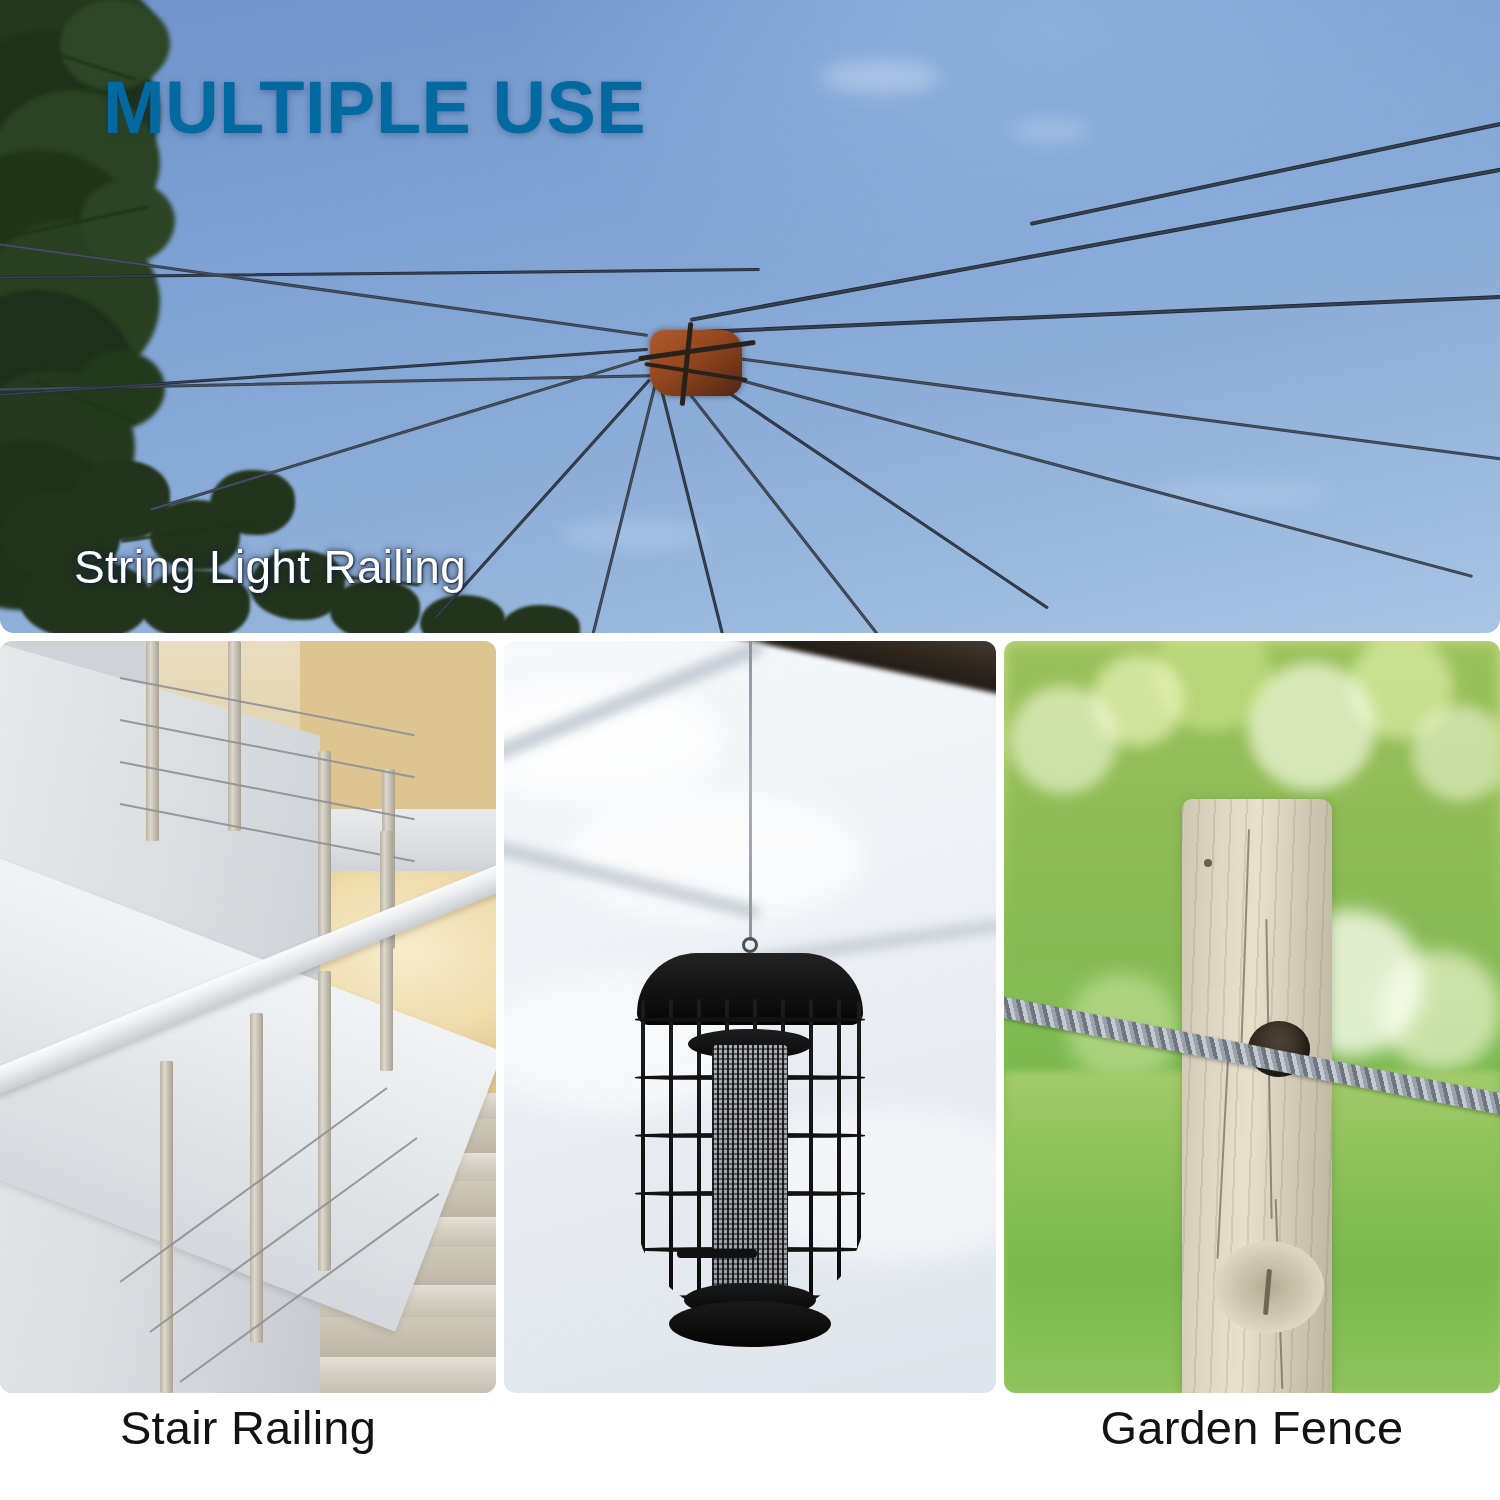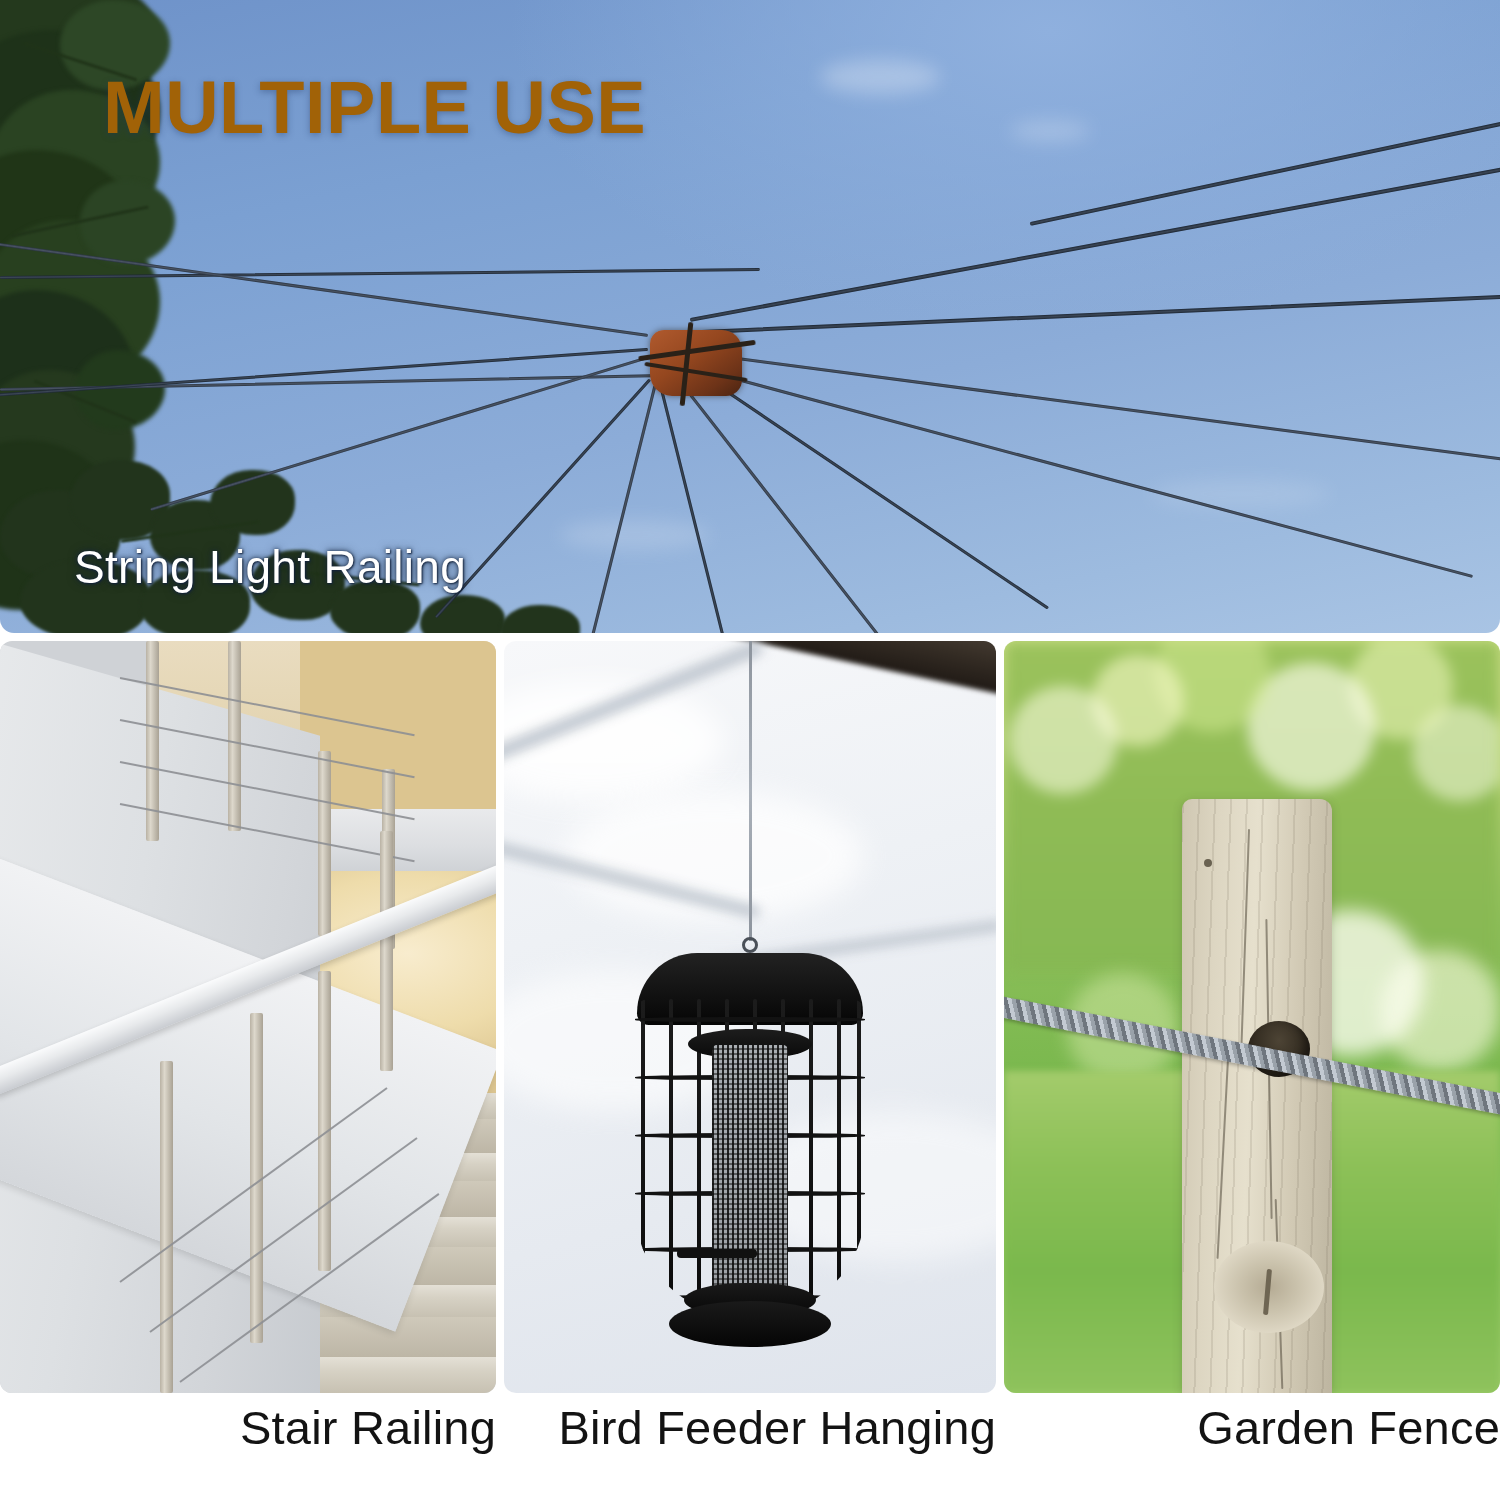--- a/index.html
+++ b/index.html
@@ -47,21 +47,21 @@
   .hub { position:absolute; left:650px; top:330px; width:92px; height:66px; }
   .hub .plate { position:absolute; inset:0;
     background:linear-gradient(145deg,#a8522a 0%, #8e4320 40%, #6d3318 75%, #52embedded 100%);
     background:linear-gradient(145deg,#b05a2e 0%, #95471f 42%, #6d3318 78%, #4a2412 100%);
     border-radius:14px 20px 16px 22px; filter:blur(.6px);
     box-shadow:0 0 6px rgba(30,20,10,.5); }
   .hub .bar { position:absolute; background:#2a2118; border-radius:2px; filter:blur(.5px); }
 
   
   .hero-title { position:absolute; left:103px; top:70px;
-    font-size:74px; font-weight:700; color:#a16207; letter-spacing:.5px;
+    font-size:74px; font-weight:700; color:#0369a1; letter-spacing:.5px;
     line-height:1.02; font-stretch:condensed;
     text-shadow:0 2px 7px rgba(30,55,100,.40); }
   .hero-sub { position:absolute; left:108px; top:170px;
     font-size:47px; font-weight:700; color:#ffffff; letter-spacing:.2px;
     text-shadow:0 2px 7px rgba(30,55,100,.40); }
   .hero-caption { position:absolute; left:74px; top:540px;
     font-size:46px; font-weight:400; color:#ffffff; letter-spacing:.3px;
     text-shadow:0 0 4px rgba(20,35,60,.85), 0 0 10px rgba(20,35,60,.55),
                 1px 1px 2px rgba(20,35,60,.9); }
 
@@ -181,21 +181,21 @@
     border-radius:50%; }
   .fknot:after { content:""; position:absolute; left:46%; top:30%; width:5px; height:46px;
     background:#6f6653; border-radius:2px; transform:rotate(5deg); }
   .scable { position:absolute; height:21px; transform-origin:0 50%;
     background:
       repeating-linear-gradient(66deg, #6f767e 0 4px, #c3cad2 4px 8px, #9aa2aa 8px 12px);
     border-radius:11px; box-shadow:0 2px 4px rgba(0,0,0,.28); }
 
   
   .caps { position:absolute; left:0; top:1400px; width:1500px; height:100px; }
-  .cap { position:absolute; top:0; text-align:right;
+  .cap { position:absolute; top:0; text-align:center;
     font-size:47px; font-weight:400; color:#131313; letter-spacing:.2px; }
   .cap1 { left:0px;    width:496px; }
   .cap2 { left:504px;  width:492px; }
   .cap3 { left:1004px; width:496px; }
 </style>
 </head>
 <body>
 
 <div class="page">
 
@@ -397,17 +397,16 @@
       </div>
       <div class="fhole"></div>
       <div class="fknot"></div>
 
       <div class="scable" style="left:-20px; top:352px; width:560px; transform:rotate(11deg);"></div>
     </div>
   </div>
 
   <div class="caps">
     <div class="cap cap1">Stair Railing</div>
-    <div class="cap cap2">Bird Feeder Hanging</div>
     <div class="cap cap3">Garden Fence</div>
   </div>
 
 </div>
 
 </body></html>

